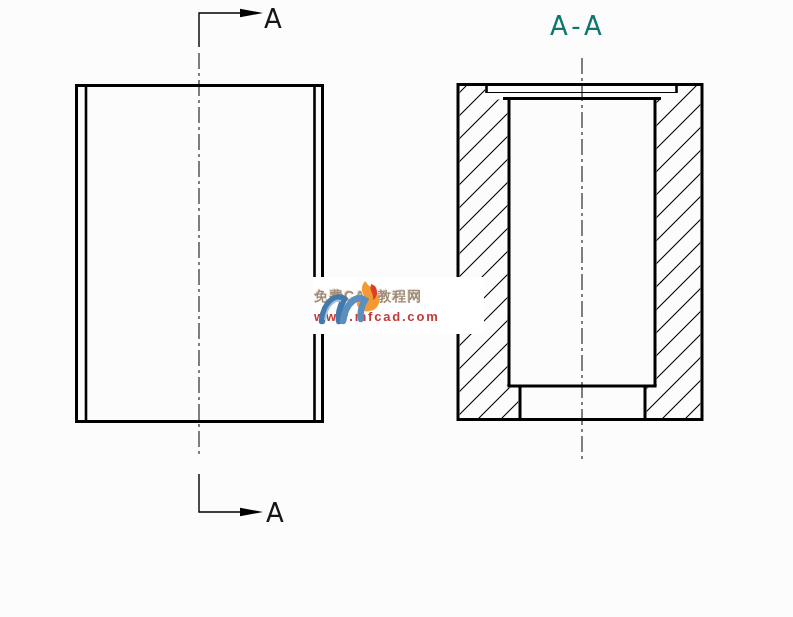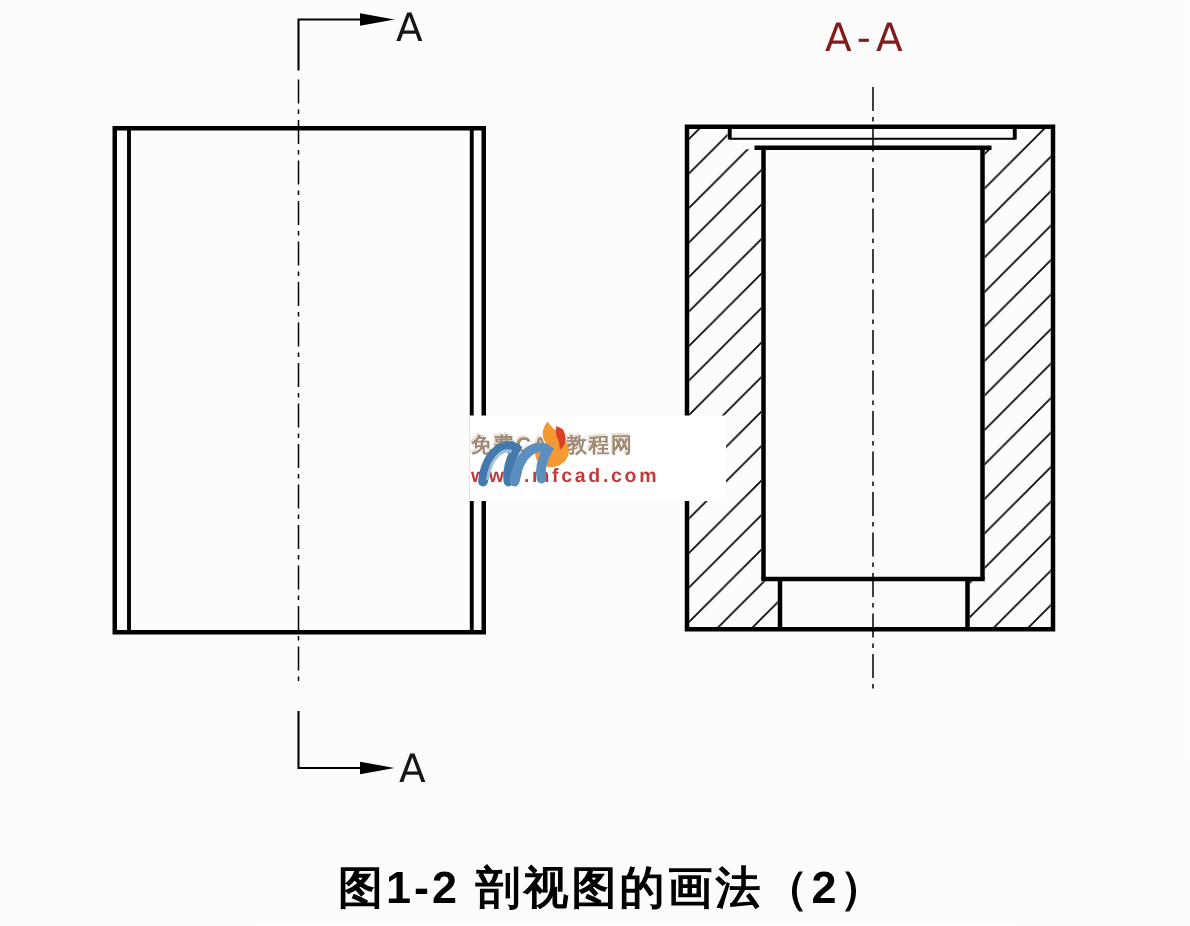--- a/index.html
+++ b/index.html
@@ -19,21 +19,21 @@
     color:#161616;
     letter-spacing:2px;
     line-height:1;
   }
   .section-title{
     position:absolute;
     left:550px;top:13px;
     font-family:"DejaVu Sans",sans-serif;
     font-size:26px;
     font-weight:400;
-    color:#7f1d1d;
+    color:#0f766e;
     letter-spacing:4px;
     line-height:1;
   }
   .watermark{
     position:absolute;
     left:313px;top:277px;
     width:171px;height:57px;
     background:#ffffff;
     display:flex;
     align-items:center;
@@ -145,15 +145,14 @@
       <path d="M7,44 C9,24 22,17 29,22 C25,30 23,38 24,44" fill="none" stroke="#4479ae" stroke-width="6.5" stroke-linecap="round"></path>
       <path d="M28,44 C31,24 43,18 50,23 C46,30 45,37 46,42" fill="none" stroke="#5b8fc0" stroke-width="6.5" stroke-linecap="round"></path>
       <path d="M10,43 C12,28 20,22 26,24" fill="none" stroke="#9dc0de" stroke-width="2"></path>
     </svg>
     <div class="wm-text">
       <span class="wm-name">免费CAD教程网</span>
       <span class="wm-url">www.mfcad.com</span>
     </div>
   </div>
 
-  <div class="caption">图1-2 剖视图的画法（2）</div>
 
 </div>
 
 </body></html>

